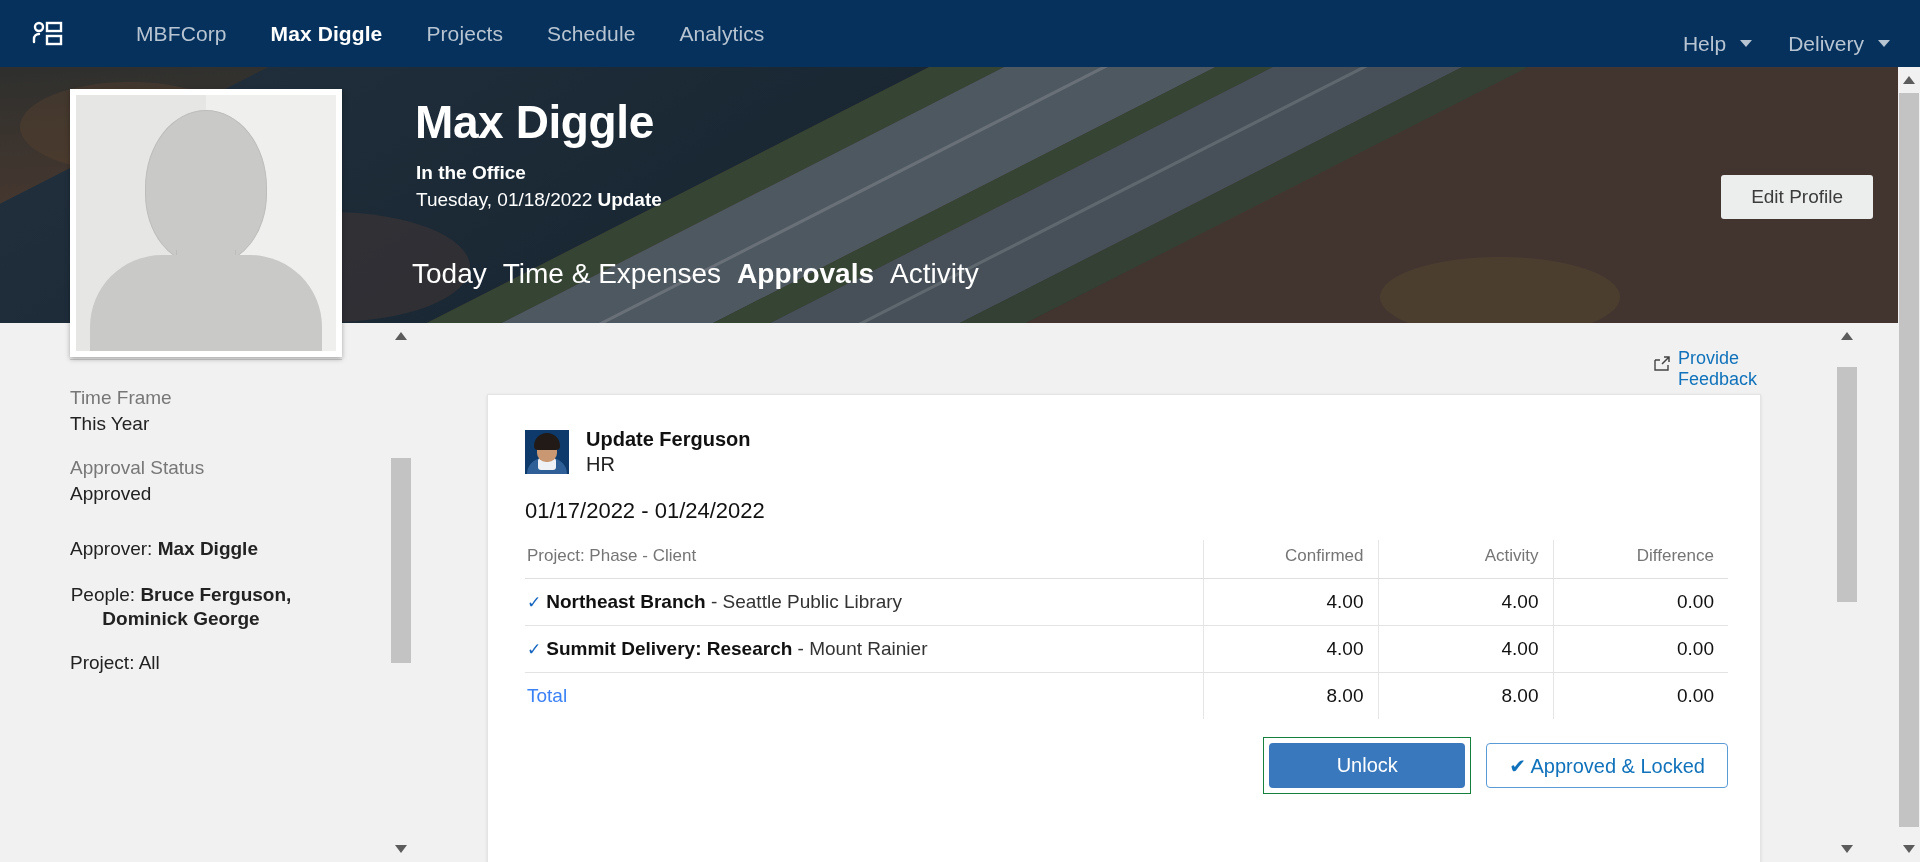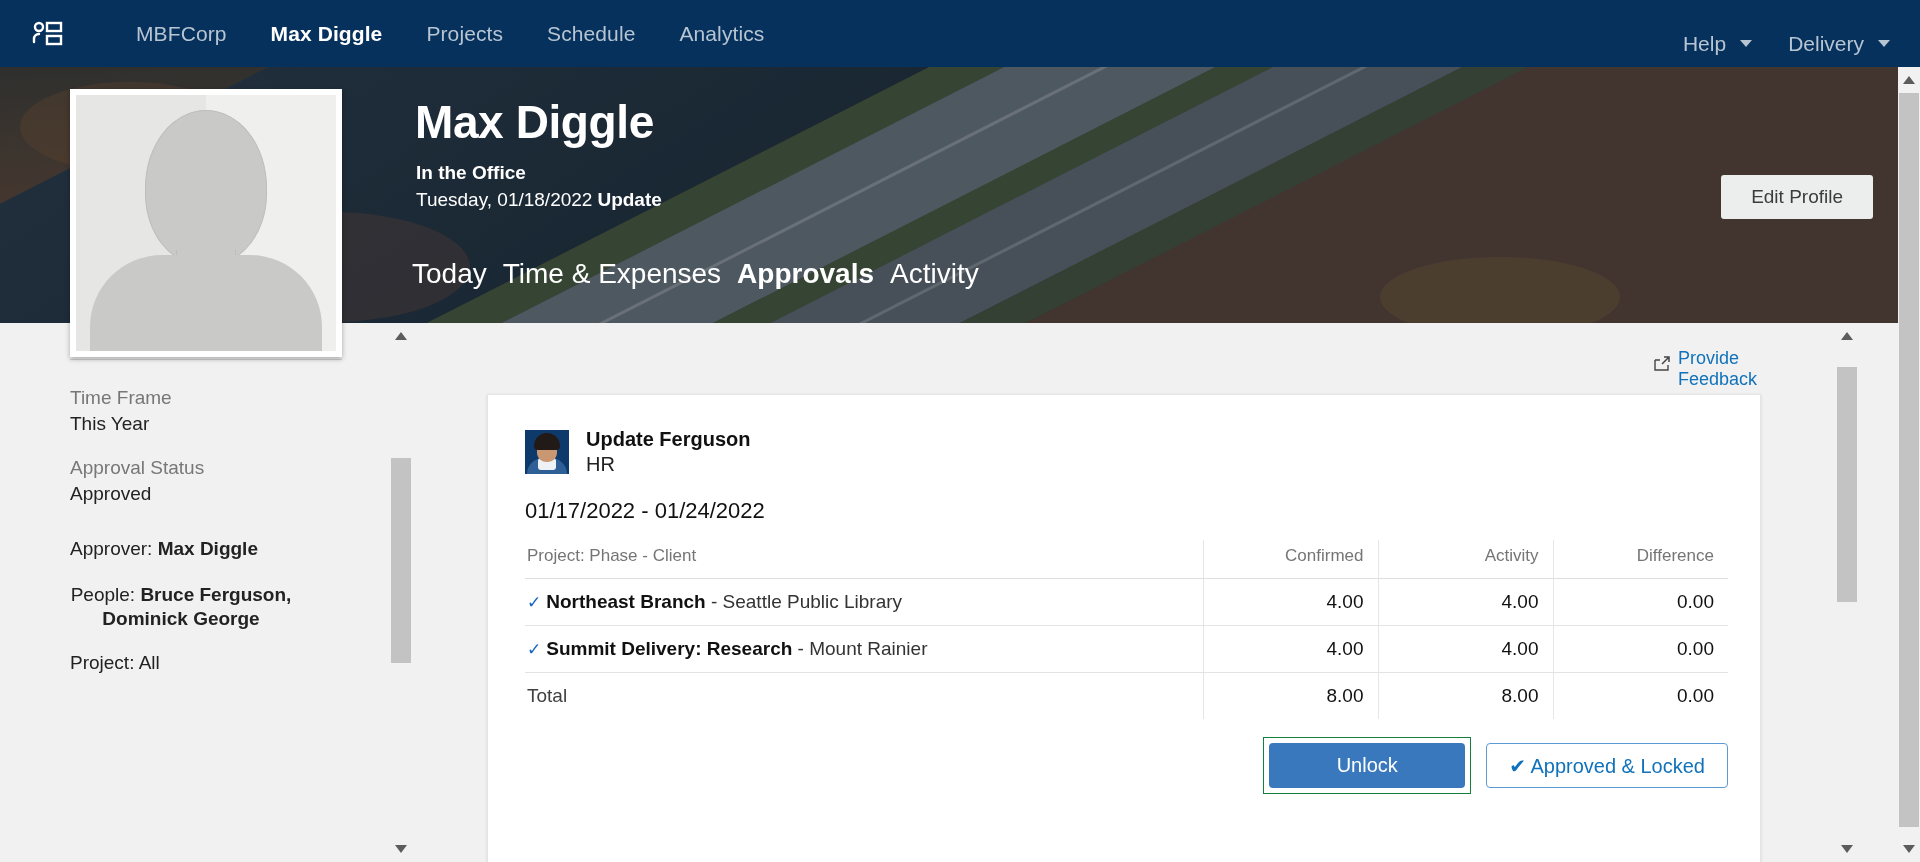--- a/index.html
+++ b/index.html
@@ -162,21 +162,21 @@
   .date-range { position: absolute; left: 37px; top: 103px; font-size: 22px; color: #111; }
 
   .tbl { position: absolute; left: 37px; right: 32px; top: 145px; border-collapse: collapse; width: calc(100% - 69px); }
   .tbl th {
     font-weight: normal; color: #757575; font-size: 17px; text-align: right;
     padding: 6px 14px 12px 14px; border-bottom: 1px solid #dfdfdf;
   }
   .tbl th.first { text-align: left; padding-left: 2px; }
   .tbl td { font-size: 19px; padding: 12px 14px; border-bottom: 1px solid #e3e3e3; text-align: right; color: #111; }
   .tbl td.first { text-align: left; padding-left: 2px; }
-  .tbl tr.total td { color: #404040; border-bottom: none; font-size: 19px; }
+  .tbl tr.total td { color: #3b82f6; border-bottom: none; font-size: 19px; }
   .tbl tr.total td.num { color: #111; }
   .chk { color: #1565c0; font-size: 17px; margin-right: 5px; }
   .proj { font-weight: bold; color: #111; }
   .client { color: #333; }
   .colsep { border-left: 1px solid #e6e6e6; }
 
   .card-actions { position: absolute; right: 32px; top: 342px; display: flex; align-items: center; gap: 15px; }
   .unlock-wrap { border: 1px solid #15803d; padding: 5px; background: #fff; }
   .btn-unlock {
     background: #3a78bd; color: #fff; border: none; border-radius: 4px;

